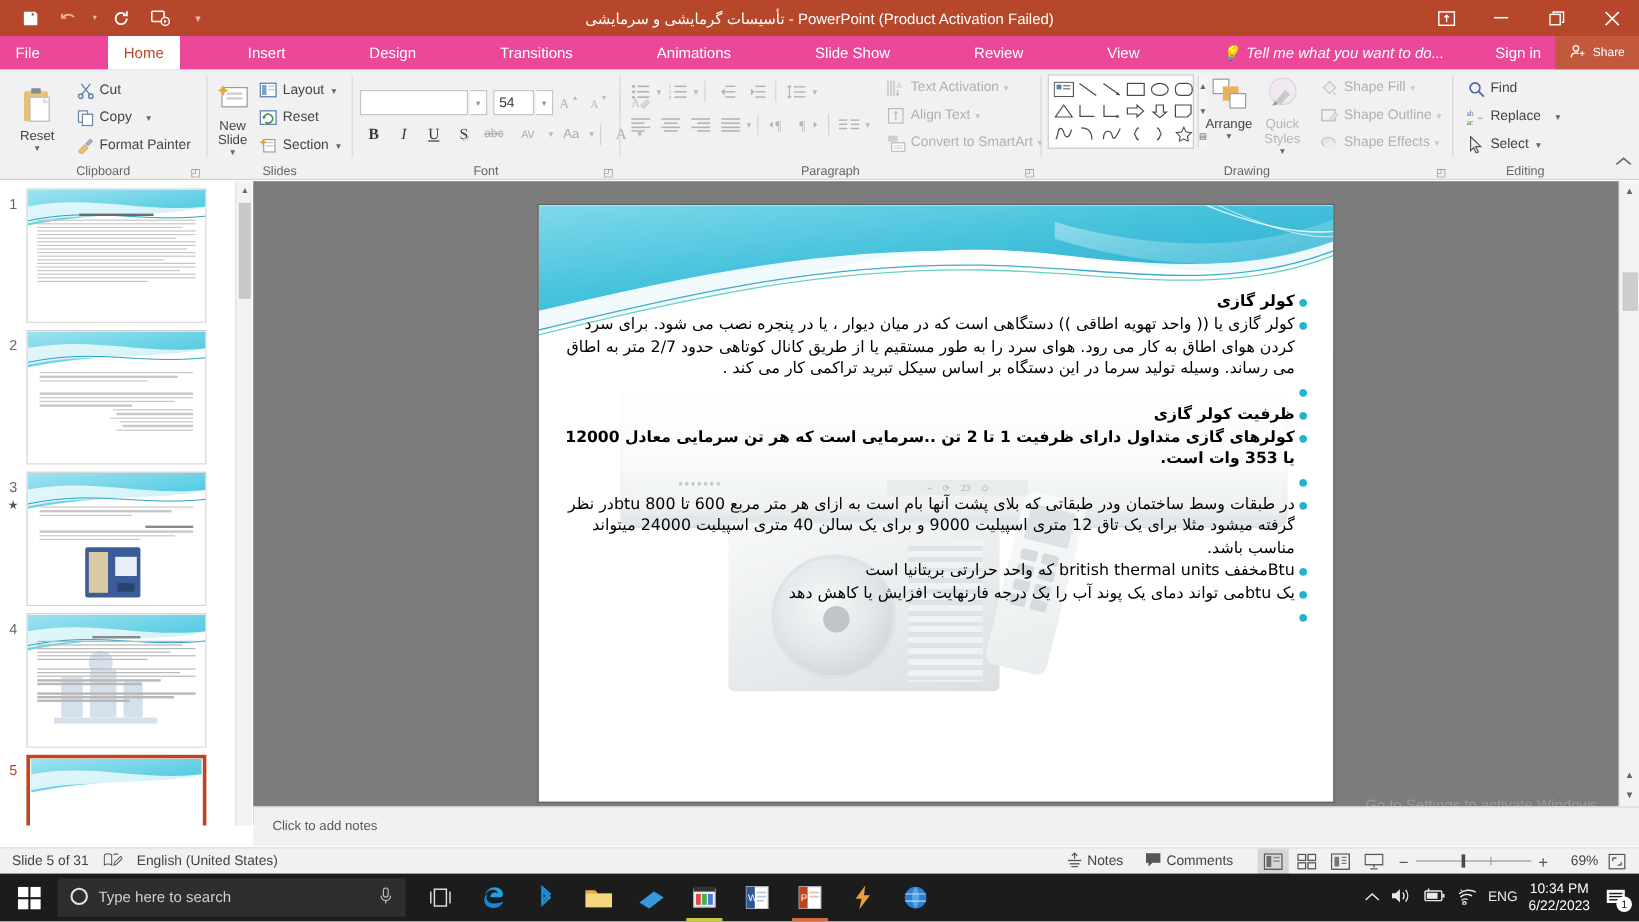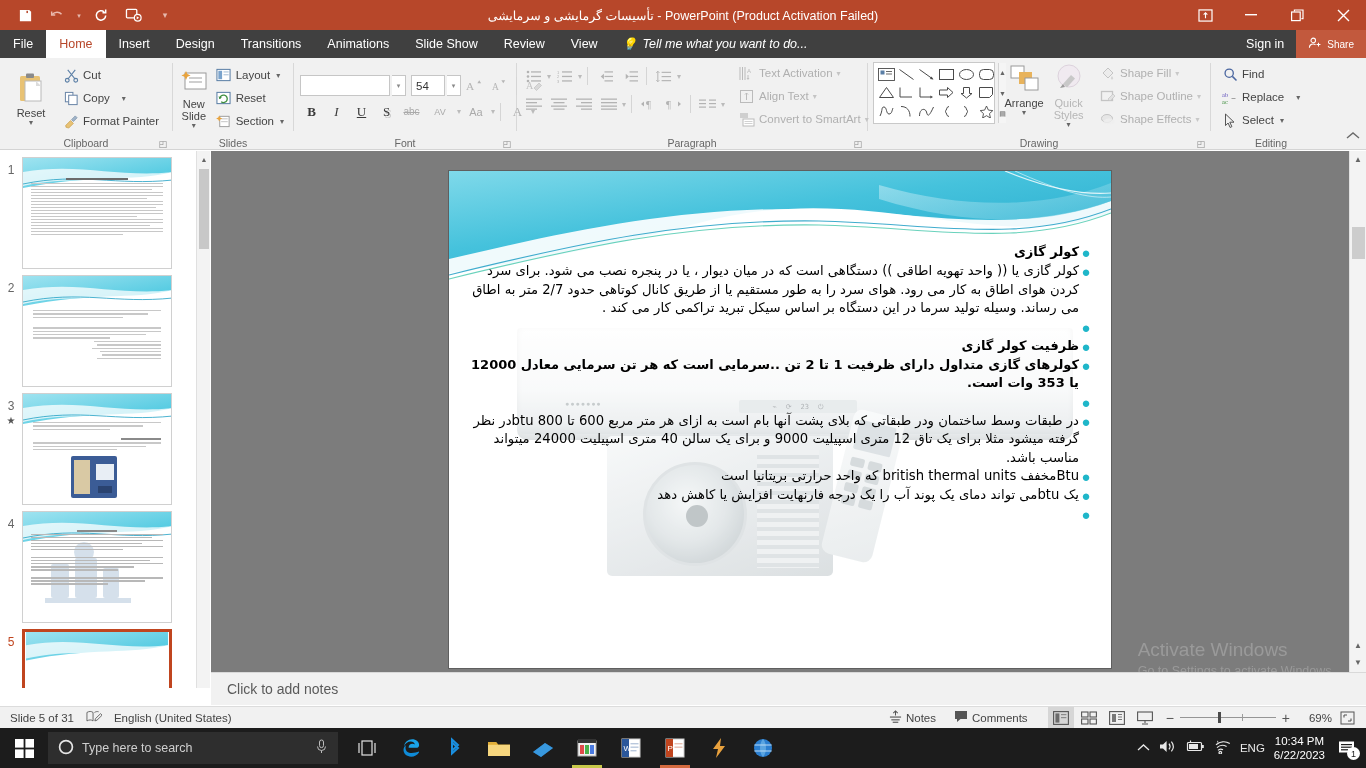--- a/index.html
+++ b/index.html
@@ -33,21 +33,21 @@
     position: absolute; right: 0; top: 0; height: 30px; display: flex; align-items: center;
   }
   .wc-btn {
     width: 46px; height: 30px; display: flex; align-items: center; justify-content: center;
     color: #fff; font-size: 13px;
   }
 
   
   .tabbar {
     position: absolute; top: 30px; left: 0; width: 1366px; height: 28px;
-    background: #404040; display: flex; align-items: flex-end;
+    background: #ec4899; display: flex; align-items: flex-end; gap: 44px;
   }
   .tab {
     height: 28px; padding: 0 13px; display: flex; align-items: center;
     font-size: 12.5px; color: #fff; white-space: nowrap;
   }
   .tab.active { background: #fff; color: #b7472a; }
   .tellme {
     height: 28px; display: flex; align-items: center; gap: 5px;
     padding: 0 12px; font-size: 12.5px; color: #fff; font-style: italic;
   }
@@ -248,21 +248,21 @@
   }
   .rs-arrow { width: 17px; height: 17px; display: flex; align-items: center; justify-content: center; font-size: 8px; color: #666; }
   .rs-thumb { position: absolute; top: 76px; width: 13px; height: 32px; background: #cdcdcd; }
   .rs-spacer { flex: 1; }
 
   
   .notesbar {
     position: absolute; left: 211px; right: 0; top: 672px; height: 33px;
     background: #f1f1f1; border-top: 1px solid #d9d9d9;
     display: flex; align-items: center; padding-left: 16px;
-    font-size: 14px; color: #5a5a5a;
+    font-size: 11px; color: #5a5a5a;
   }
 
   
   .statusbar {
     position: absolute; left: 0; right: 0; top: 706px; height: 22px;
     background: #f1f1f1; border-top: 1px solid #dcdcdc;
     display: flex; align-items: center; font-size: 11.5px; color: #444;
   }
   .sb-left { display: flex; align-items: center; gap: 12px; padding-left: 10px; }
   .sb-right { margin-left: auto; display: flex; align-items: center; gap: 2px; padding-right: 6px; }
@@ -1196,21 +1196,20 @@
           <span class="txt">یک btuمی تواند دمای یک پوند آب را یک درجه فارنهایت افزایش یا کاهش دهد</span>
         </div>
         <div class="bul empty">
           <span class="dot">●</span>
           <span class="txt"></span>
         </div>
       </div>
     </div>
 
     <div class="watermark">
-      <div class="wm1">Activate Windows</div>
       <div class="wm2">Go to Settings to activate Windows.</div>
     </div>
   </div>
 
   <div class="rightscroll" able="true">
     <div class="rs-arrow">▲</div>
     <div class="rs-thumb"></div>
     <div class="rs-spacer"></div>
     <div class="rs-arrow">▲</div>
     <div class="rs-arrow">▼</div>

